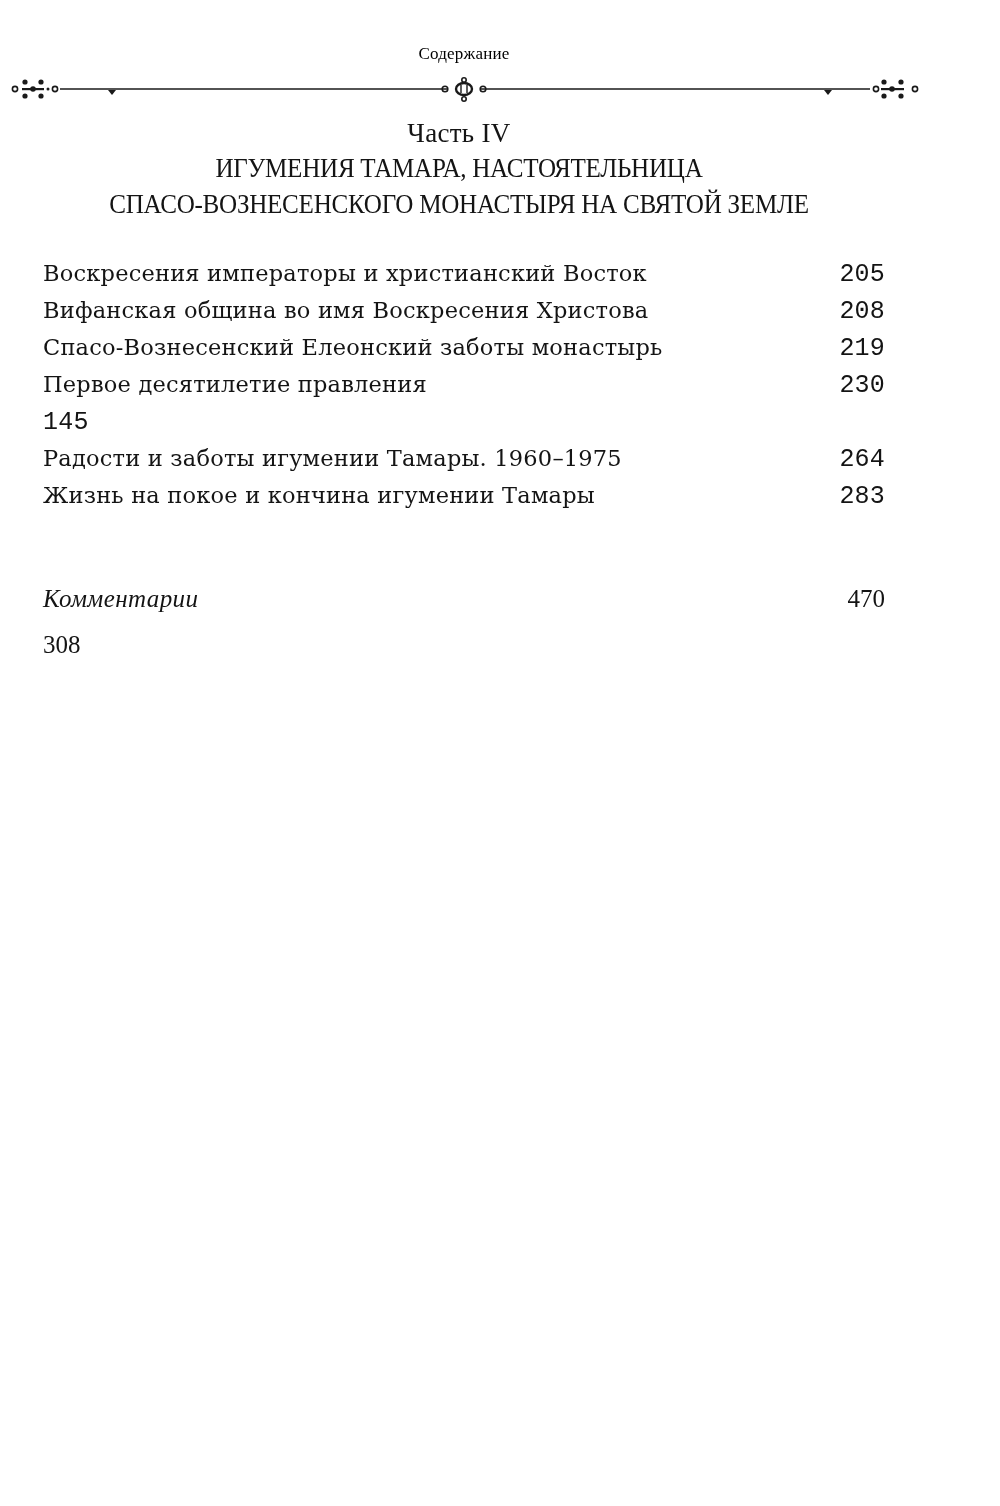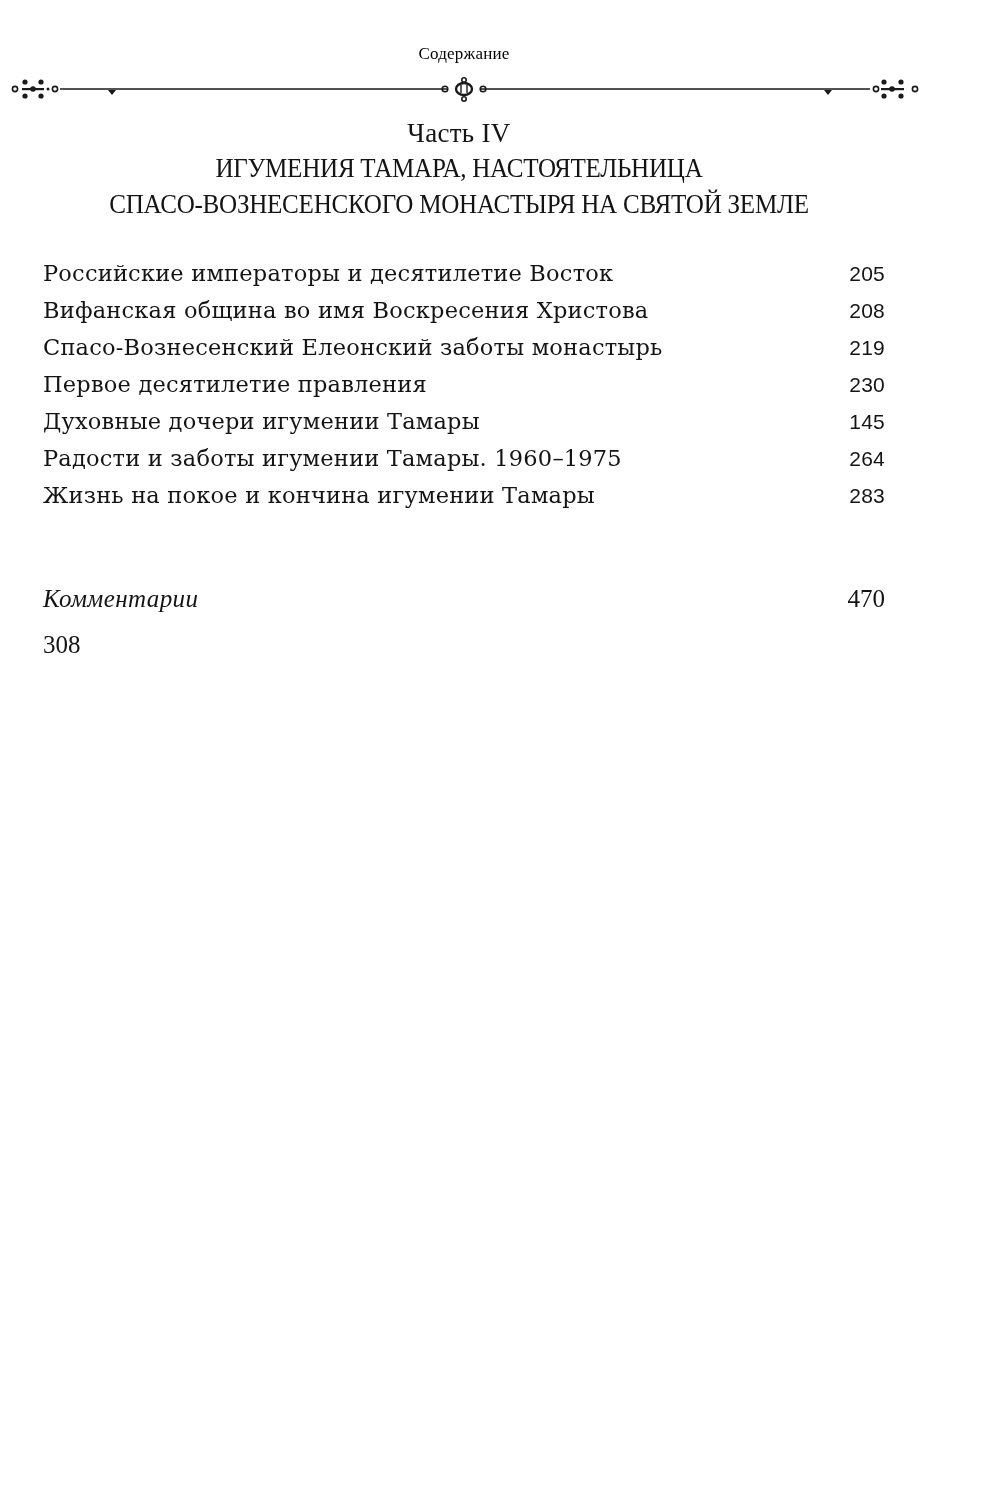--- a/index.html
+++ b/index.html
@@ -61,22 +61,22 @@
     .toc-row {
       display: flex;
       justify-content: space-between;
       align-items: baseline;
       height: 37px;
       font-family: "DejaVu Serif", serif;
       font-size: 22.5px;
       letter-spacing: 0.2px;
     }
     .toc-row .num {
-      font-family: Liberation Sans, sans-serif;
-      font-size: 21px;
+      font-family: Liberation Mono, monospace;
+      font-size: 25px;
     }
     .toc-extra {
       position: absolute;
       top: 585px;
       left: 43px;
       width: 842px;
     }
     .extra-row {
       display: flex;
       justify-content: space-between;
@@ -143,37 +143,36 @@
 </svg>
 
 <div class="part-block">
   <div class="part-label">Часть IV</div>
   <div class="part-title">ИГУМЕНИЯ ТАМАРА, НАСТОЯТЕЛЬНИЦА</div>
   <div class="part-title">СПАСО-ВОЗНЕСЕНСКОГО МОНАСТЫРЯ НА СВЯТОЙ ЗЕМЛЕ</div>
 </div>
 
 <div class="toc">
   <div class="toc-row">
-    <span class="title">Российские императоры и десятилетие Восток</span>
+    <span class="title">Воскресения императоры и христианский Восток</span>
     <span class="num">205</span>
   </div>
   <div class="toc-row">
     <span class="title">Вифанская община во имя Воскресения Христова</span>
     <span class="num">208</span>
   </div>
   <div class="toc-row">
     <span class="title">Спасо-Вознесенский Елеонский заботы монастырь</span>
     <span class="num">219</span>
   </div>
   <div class="toc-row">
     <span class="title">Первое десятилетие правления</span>
     <span class="num">230</span>
   </div>
   <div class="toc-row">
-    <span class="title">Духовные дочери игумении Тамары</span>
     <span class="num">145</span>
   </div>
   <div class="toc-row">
     <span class="title">Радости и заботы игумении Тамары. 1960–1975</span>
     <span class="num">264</span>
   </div>
   <div class="toc-row">
     <span class="title">Жизнь на покое и кончина игумении Тамары</span>
     <span class="num">283</span>
   </div>

